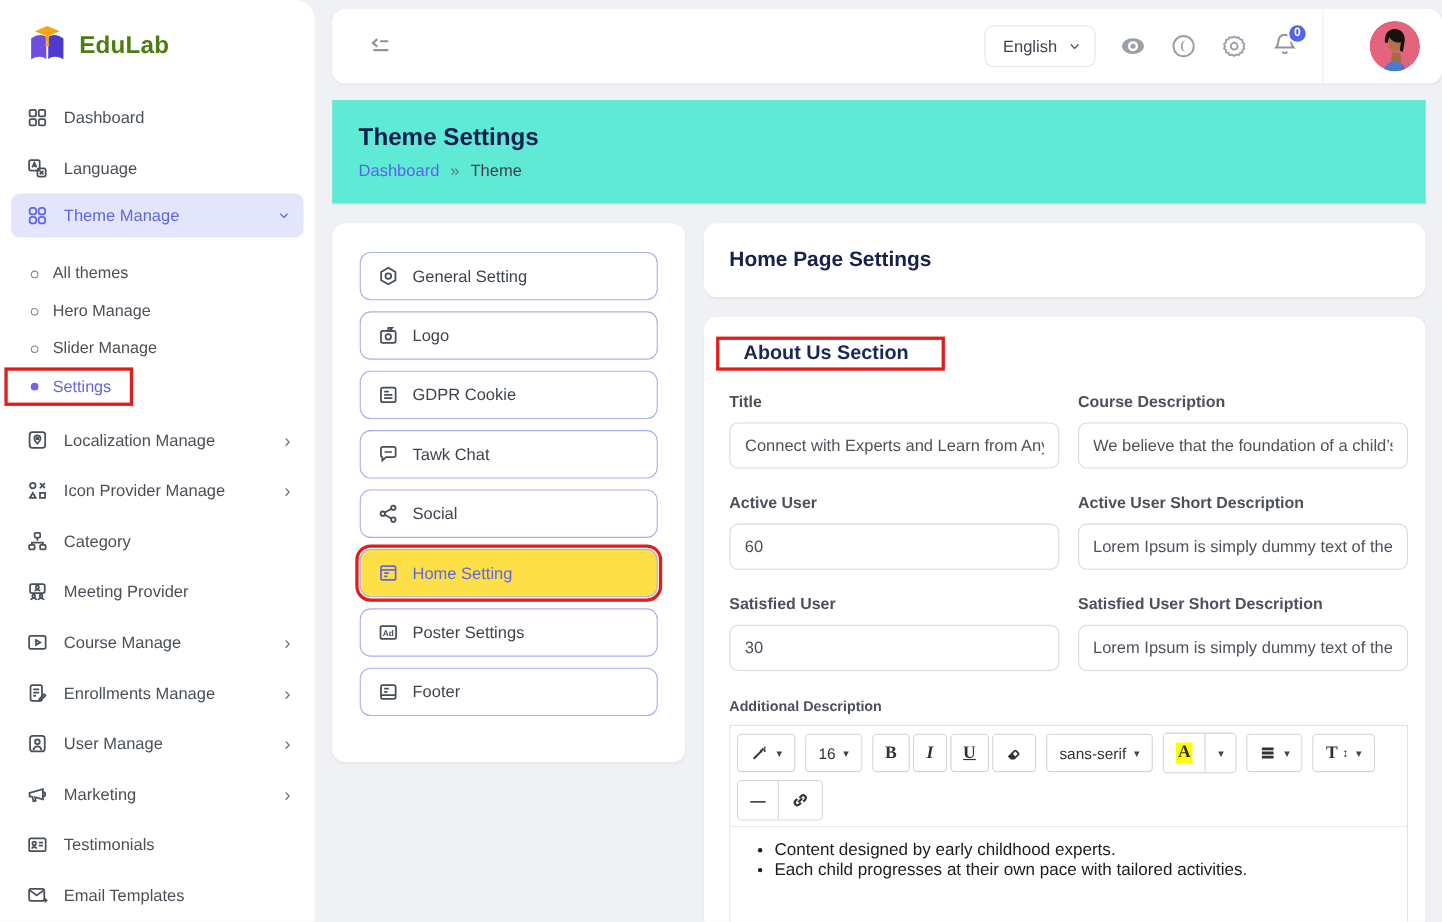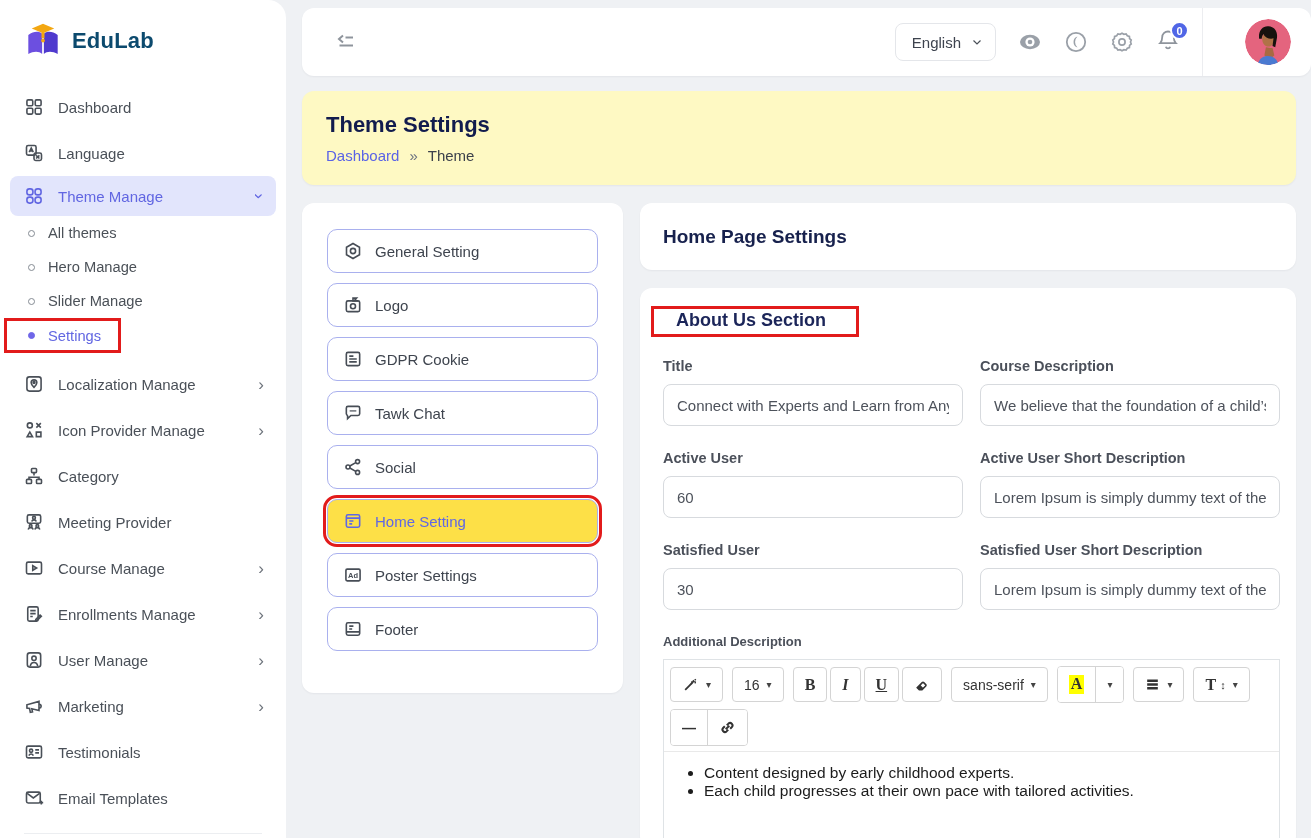--- a/index.html
+++ b/index.html
@@ -2,47 +2,47 @@
 <html><head>
 <meta charset="utf-8">
 <style>
   * { margin:0; padding:0; box-sizing:border-box; }
   html,body { width:1311px; height:838px; overflow:hidden; }
   body { background:#eff1f4; font-family:"Liberation Sans","DejaVu Sans",sans-serif; color:#3e444e; }
 
   
   .sidebar { position:fixed; left:0; top:0; width:286px; height:838px; background:#fff; border-radius:0 18px 0 0; z-index:5; }
   .logo-row { display:flex; align-items:center; gap:10px; padding:22px 24px 24px; }
-  .logo-row .brand { font-size:22px; font-weight:800; color:#0c4a6e; letter-spacing:.2px; }
+  .logo-row .brand { font-size:22px; font-weight:800; color:#4d7c0f; letter-spacing:.2px; }
   .nav-item { display:flex; align-items:center; gap:14px; height:46px; padding:0 22px 0 24px; font-size:15px; color:#4a5058; cursor:pointer; }
   .nav-item .chev-r { margin-left:auto; color:#6e747c; font-size:17px; line-height:1; }
   .pill { margin:0 10px; padding:0 14px; height:40px; border-radius:8px; background:#e2e5fc; color:#6166e2; }
   .pill .chev-d { margin-left:auto; color:#6166e2; font-size:17px; display:inline-block; transform:rotate(90deg); }
-  .submenu { padding:0 0 8px; }
+  .submenu { padding:16px 0 8px; }
   .submenu-item { display:flex; align-items:center; gap:13px; height:34px; padding-left:28px; font-size:14.7px; color:#4b5158; cursor:pointer; }
   .dot { width:7px; height:7px; border:1.6px solid #858b93; border-radius:50%; flex:none; }
   .submenu-item.active { color:#6166e2; }
   .submenu-item.active .dot { background:#6f66e8; border-color:#6f66e8; }
   .submenu-item.annotated { outline:3px solid #e21b1b; width:111px; margin-left:7px; padding-left:21px; height:29px; margin-top:3px; margin-bottom:3px; }
   .sidebar-divider { border-top:1px solid #eceef1; margin:12px 24px 0; }
   .icn { width:20px; height:20px; flex:none; }
   .icn path, .icn rect, .icn circle, .icn ellipse { vector-effect:non-scaling-stroke; }
 
   
   .main { margin-left:286px; width:1025px; }
   .topbar { margin:8px 0 0 16px; width:1009px; height:68px; background:#fff; border-radius:12px; display:flex; align-items:center; padding-left:32px; box-shadow:0 1px 2px rgba(16,24,40,.05);gap:14px; }
   .tb-right { margin-left:auto; display:flex; align-items:center; gap:22px; height:100%; }
   .lang-btn { display:flex; align-items:center; gap:10px; height:38px; padding:0 12px 0 16px; border:1px solid #e4e6ea; border-radius:8px; background:#fff; font-size:15px; font-weight:500; color:#3d434e; cursor:pointer; }
   .hicon { width:24px; height:24px; color:#8e949c; cursor:pointer; }
   .bell-wrap { position:relative; cursor:pointer; }
   .badge { position:absolute; top:-7px; right:-9px; min-width:19px; height:19px; border-radius:50%; background:#5066e6; border:2px solid #fff; color:#fff; font-size:11px; font-weight:700; display:flex; align-items:center; justify-content:center; }
   .v-div { width:1px; height:68px; background:#ecedf0; }
   .avatar { width:46px; height:46px; border-radius:50%; margin:0 20px; cursor:pointer; flex:none; }
 
-  .title-card { margin:15px 15px 0 16px; background:#fef9c3; border-radius:12px; padding:21px 24px; box-shadow:0 1px 2px rgba(16,24,40,.05); }
+  .title-card { margin:15px 15px 0 16px; background:#5eead4; border-radius:0; padding:21px 24px; box-shadow:0 1px 2px rgba(16,24,40,.05); }
   .title-card h1 { font-size:22px; font-weight:700; color:#121c4e; margin-bottom:9px; }
   .crumbs { display:flex; align-items:center; gap:10px; font-size:15px; }
   .crumb-link { color:#5a63e6; cursor:pointer; }
   .crumb-sep { color:#6c7280; }
   .crumb-cur { color:#3c414b; }
 
   .content-row { margin:18px 15px 0 16px; display:flex; gap:17px; align-items:flex-start; }
 
   .settings-card { width:321px; height:490px; background:#fff; border-radius:12px; padding:26px 25px; box-shadow:0 1px 2px rgba(16,24,40,.05); flex:none; }
   .sbtn { width:271px; height:44px; display:flex; align-items:center; gap:12px; border:1px solid #a9b0ee; border-radius:10px; background:#fff; padding:0 15px; font-size:15px; font-weight:500; color:#3e444e; margin-bottom:10px; cursor:pointer; }

